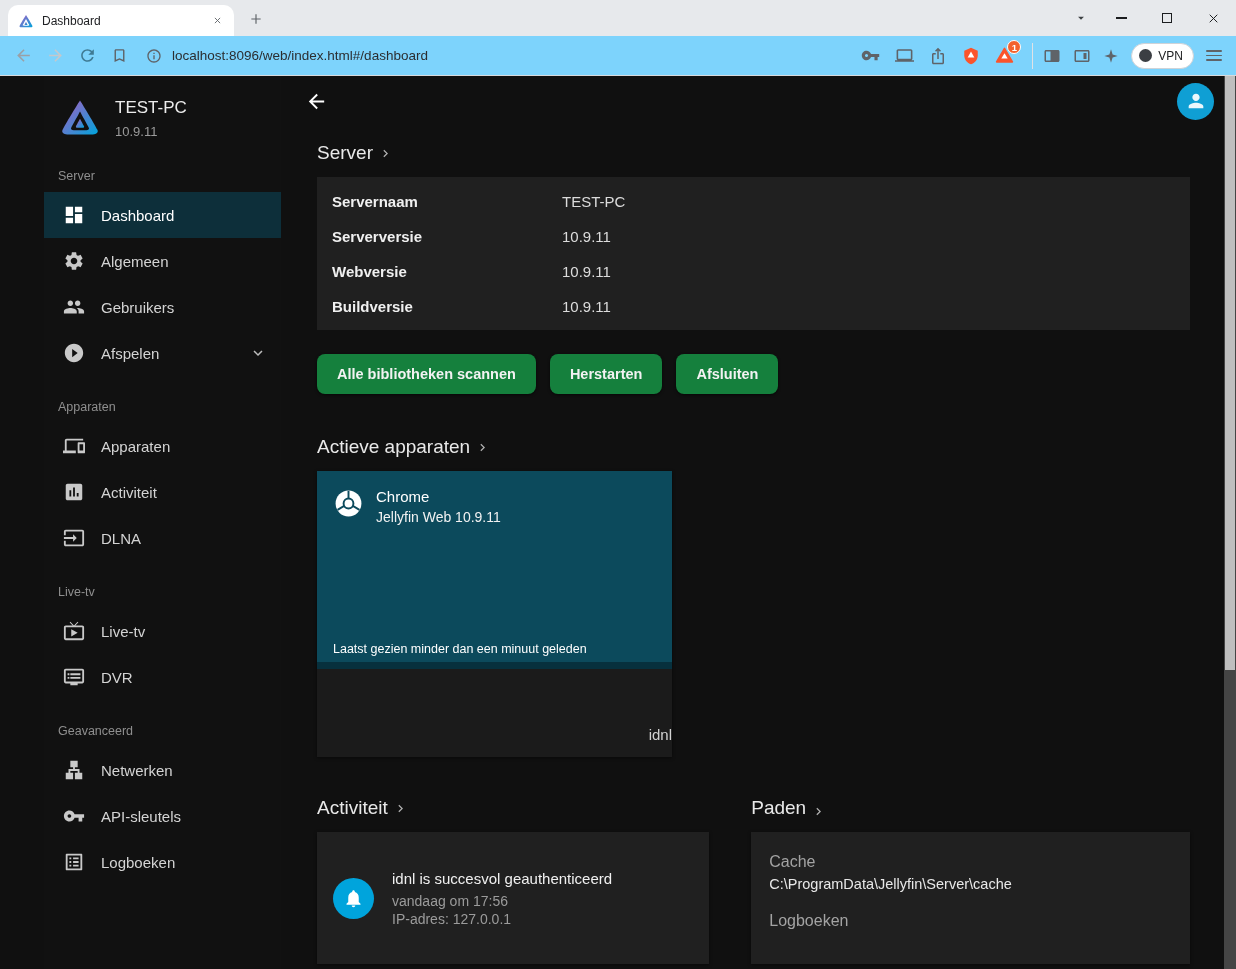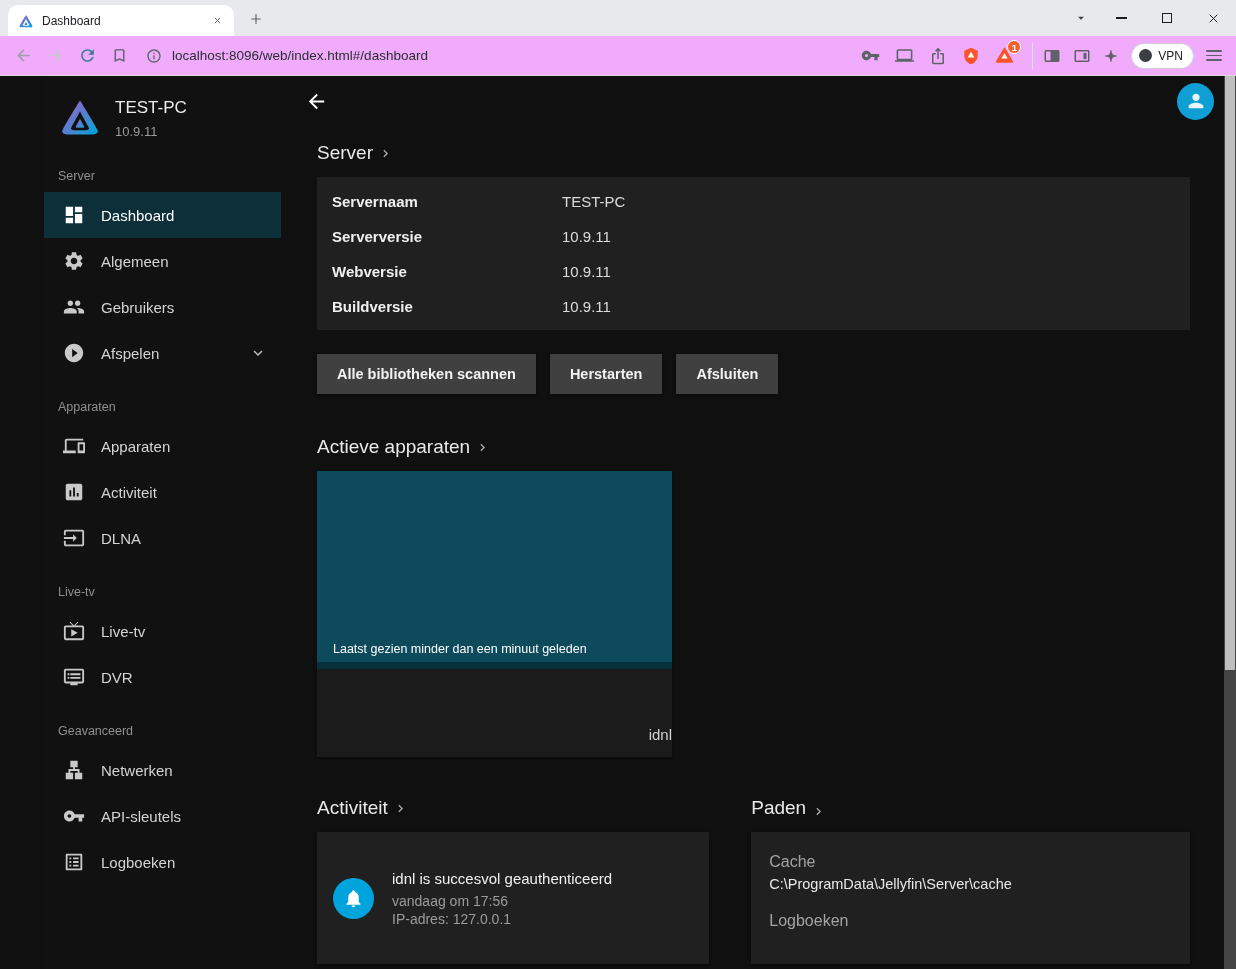--- a/index.html
+++ b/index.html
@@ -13,21 +13,21 @@
   .tab-title { flex:1; font-size:12px; color:#202124; white-space:nowrap; overflow:hidden; }
   .icon-btn { display:grid; place-items:center; cursor:pointer; border:none; background:none; }
   .tab-close { width:18px; height:18px; border-radius:50%; }
   .newtab { position:absolute; left:244px; top:7px; width:24px; height:24px; border-radius:50%; }
   .strip-right { position:absolute; right:0; top:0; height:36px; display:flex; align-items:stretch; }
   .win-btn { width:46px; display:grid; place-items:center; }
   .tabsearch { width:34px; display:grid; place-items:center; }
   .min-glyph { width:11px; height:1.4px; background:#1b1d1f; }
   .max-glyph { width:10px; height:10px; border:1.3px solid #1b1d1f; }
 
-  .toolbar { height:40px; background:#f0abfc; border-bottom:1px solid #d8dadd;
+  .toolbar { height:40px; background:#7dd3fc; border-bottom:1px solid #d8dadd;
     display:flex; align-items:center; padding:0 8px; gap:2px; }
   .nav-btn { width:30px; height:30px; border-radius:50%; }
   .addr { flex:1; display:flex; align-items:center; height:34px; padding:0 6px 0 10px; }
   .url-text { margin-left:10px; font-size:13.5px; color:#2b2e31; white-space:nowrap; }
   .addr-icons { margin-left:auto; display:flex; align-items:center; gap:15px; padding-right:10px; }
   .rewards-wrap { position:relative; }
   .badge { position:absolute; top:-6px; right:-7px; min-width:14px; height:14px; border-radius:8px;
     background:#f3622e; color:#fff; font-size:9.5px; font-weight:bold; display:grid; place-items:center;
     padding:0 3px; border:1.5px solid #fff; }
   .tb-right { display:flex; align-items:center; gap:12px; padding:0 6px 0 10px; border-left:1px solid #e0e2e5; }
@@ -59,22 +59,22 @@
   .avatar { margin-left:auto; width:37px; height:37px; border-radius:50%; background:#0f9fd4;
     display:grid; place-items:center; cursor:pointer; }
   .content { padding:0 46px 0 36px; }
   .section-title { display:flex; align-items:center; gap:5px; color:#e9e9e9; font-size:19px;
     margin:16px 0 13px; cursor:pointer; width:max-content; }
   .info-card { background:#202020; padding:7px 0 6px; }
   .info-row { display:flex; align-items:center; height:35px; padding-left:15px; }
   .info-label { width:230px; font-weight:bold; color:#f0f0f0; font-size:15px; }
   .info-value { color:#dcdcdc; font-size:15px; }
   .btn-row { display:flex; gap:14px; margin-top:24px; }
-  .jf-btn { background:#404040; color:#f2f2f2; font-weight:bold; font-size:14.5px;
-    font-family:"Liberation Sans", sans-serif; padding:12px 20px; border:none; border-radius:0;
+  .jf-btn { background:#15803d; color:#f2f2f2; font-weight:bold; font-size:14.5px;
+    font-family:"Liberation Sans", sans-serif; padding:12px 20px; border:none; border-radius:8px;
     box-shadow:0 1px 3px rgba(0,0,0,.6); cursor:pointer; }
   .devices-title { margin-top:42px; }
 
   .session-card { width:355px; background:#1b1b1b; box-shadow:0 1px 3px rgba(0,0,0,.5); cursor:pointer; }
   .session-top { background:#0c4a5c; height:191px; position:relative; padding:17px 16px; }
   .session-head { display:flex; gap:12px; align-items:flex-start; }
   .dev-name { color:#fff; font-size:15px; }
   .dev-client { color:#f2f2f2; font-size:14px; margin-top:4px; }
   .last-seen { position:absolute; left:16px; bottom:6px; color:#fff; font-size:12.5px; }
   .session-strip { height:7px; background:#07303d; }
@@ -393,20 +393,35 @@
 
       <div class="section-title devices-title">
         <span>Actieve apparaten</span>
         <svg width="15" height="15" viewBox="0 0 24 24">
             <path d="M10 6L8.59 7.41 13.17 12l-4.58 4.59L10 18l6-6z" fill="#b0b0b0"></path>
           </svg>
       </div>
 
       <div class="session-card">
         <div class="session-top">
+          <div class="session-head">
+            <svg width="31" height="31" viewBox="0 0 24 24">
+              <circle cx="12" cy="12" r="10" fill="#ffffff"></circle>
+              <circle cx="12" cy="12" r="3.8" fill="none" stroke="#0c4a5c" stroke-width="1.5"></circle>
+              <g stroke="#0c4a5c" stroke-width="1.5">
+                <line x1="12" y1="8.2" x2="12" y2="2.2"></line>
+                <line x1="15.3" y1="13.9" x2="20.5" y2="16.9"></line>
+                <line x1="8.7" y1="13.9" x2="3.5" y2="16.9"></line>
+              </g>
+            </svg>
+            <div>
+              <div class="dev-name">Chrome</div>
+              <div class="dev-client">Jellyfin Web 10.9.11</div>
+            </div>
+          </div>
           <div class="last-seen">Laatst gezien minder dan een minuut geleden</div>
         </div>
         <div class="session-strip"></div>
         <div class="session-footer">
           <div class="session-user">idnl</div>
         </div>
       </div>
 
       <div class="bottom-grid">
         <div class="col-activity">

